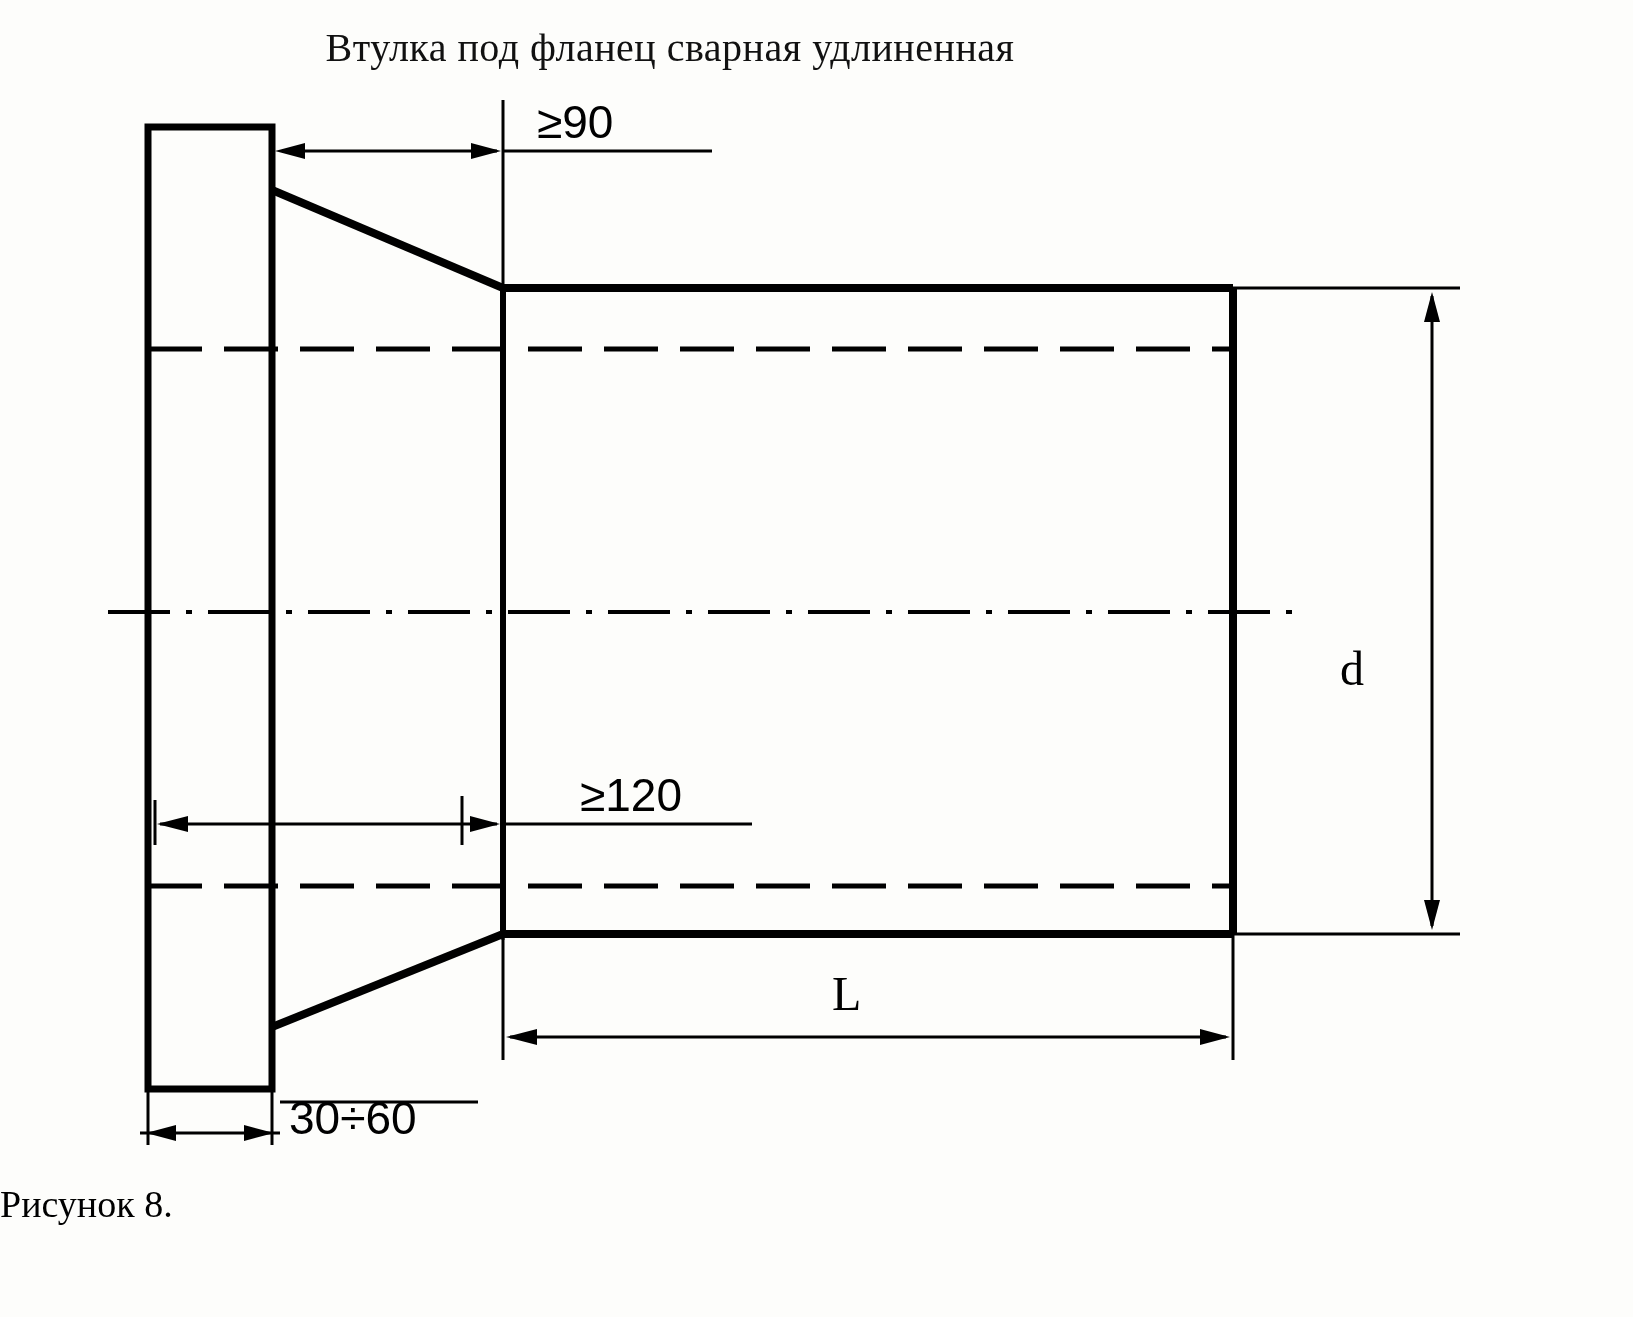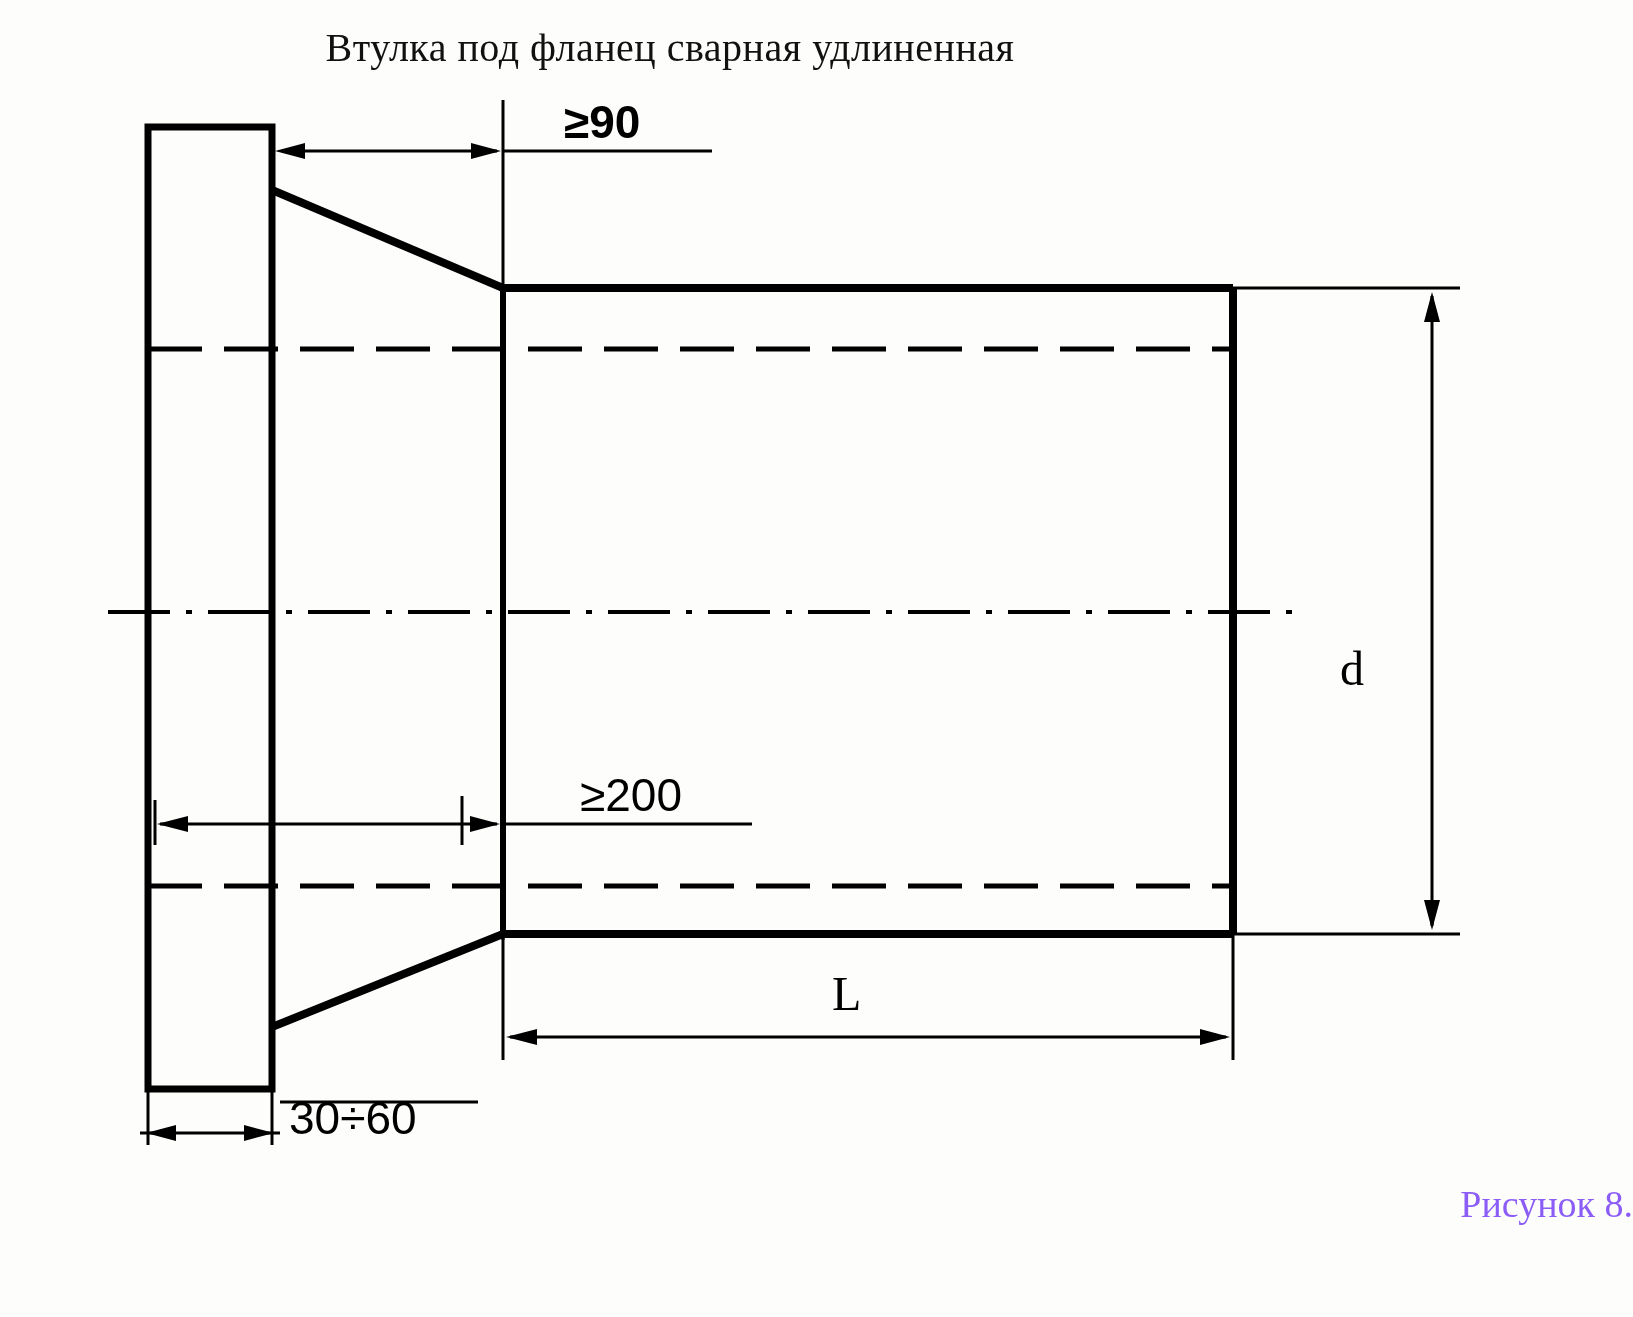--- a/index.html
+++ b/index.html
@@ -27,45 +27,45 @@
     font-family: "Liberation Serif", serif;
     font-size: 40px;
     letter-spacing: 0.5px;
     color: #111111;
   }
   #caption {
     position: absolute;
     top: 1182px;
     left: 0;
     width: 1633px;
-    text-align: right;
+    text-align: left;
     font-family: "Liberation Serif", serif;
     font-size: 38px;
-    color: #8b5cf6;
+    color: #000000;
   }
   #drawing {
     position: absolute;
     top: 0;
     left: 0;
   }
   .lbl {
     position: absolute;
     font-family: "Liberation Sans", sans-serif;
     font-size: 46px;
     color: #000000;
     white-space: nowrap;
   }
   .lbl-serif {
     position: absolute;
     font-family: "Liberation Serif", serif;
     font-size: 46px;
     color: #000000;
     white-space: nowrap;
   }
-  #lbl-90    { left: 564px; top: 95px; font-weight: bold; }
+  #lbl-90    { left: 537px; top: 95px; }
   #lbl-120   { left: 580px; top: 768px; }
   #lbl-3060  { left: 289px; top: 1091px; }
   #lbl-d     { left: 1340px; top: 641px; font-size: 48px; }
   #lbl-L     { left: 832px; top: 966px; font-size: 48px; }
 </style>
 </head>
 <body>
 
 <div id="page">
 
@@ -145,20 +145,20 @@
       <line x1="503" y1="934" x2="503" y2="1060" stroke="#000000" stroke-width="3"></line>
       <line x1="1233" y1="934" x2="1233" y2="1060" stroke="#000000" stroke-width="3"></line>
       <line x1="510" y1="1037" x2="1226" y2="1037" stroke="#000000" stroke-width="3"></line>
       <path d="M 506 1037 L 537 1029 L 537 1045 Z" fill="#000000"></path>
       <path d="M 1230 1037 L 1200 1029 L 1200 1045 Z" fill="#000000"></path>
     </g>
 
   </svg>
 
   <div class="lbl" id="lbl-90">≥90</div>
-  <div class="lbl" id="lbl-120">≥200</div>
+  <div class="lbl" id="lbl-120">≥120</div>
   <div class="lbl" id="lbl-3060">30÷60</div>
   <div class="lbl-serif" id="lbl-d">d</div>
   <div class="lbl-serif" id="lbl-L">L</div>
 
   <div id="caption">Рисунок 8.</div>
 
 </div>
 
 </body></html>

